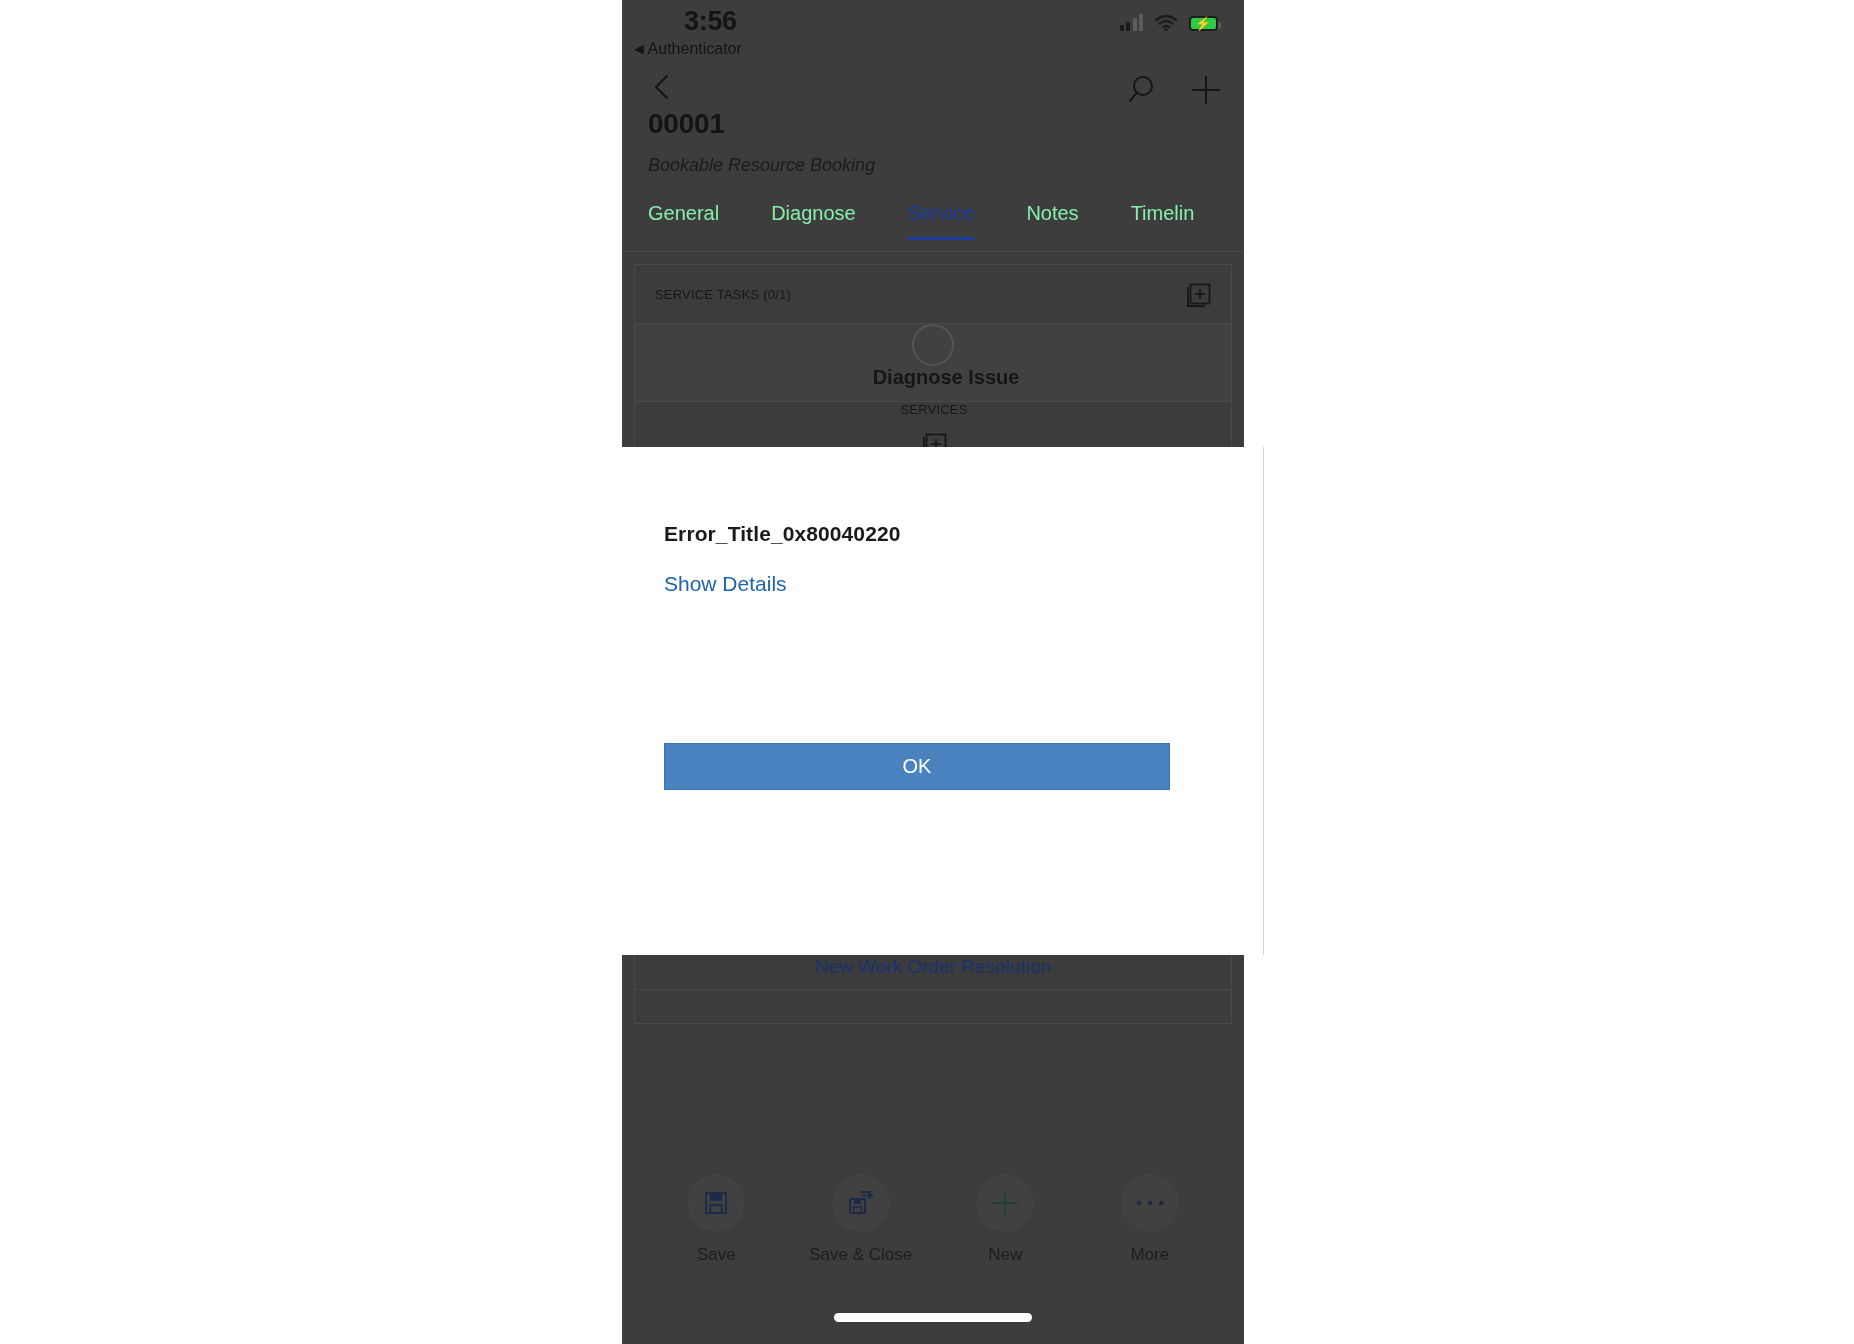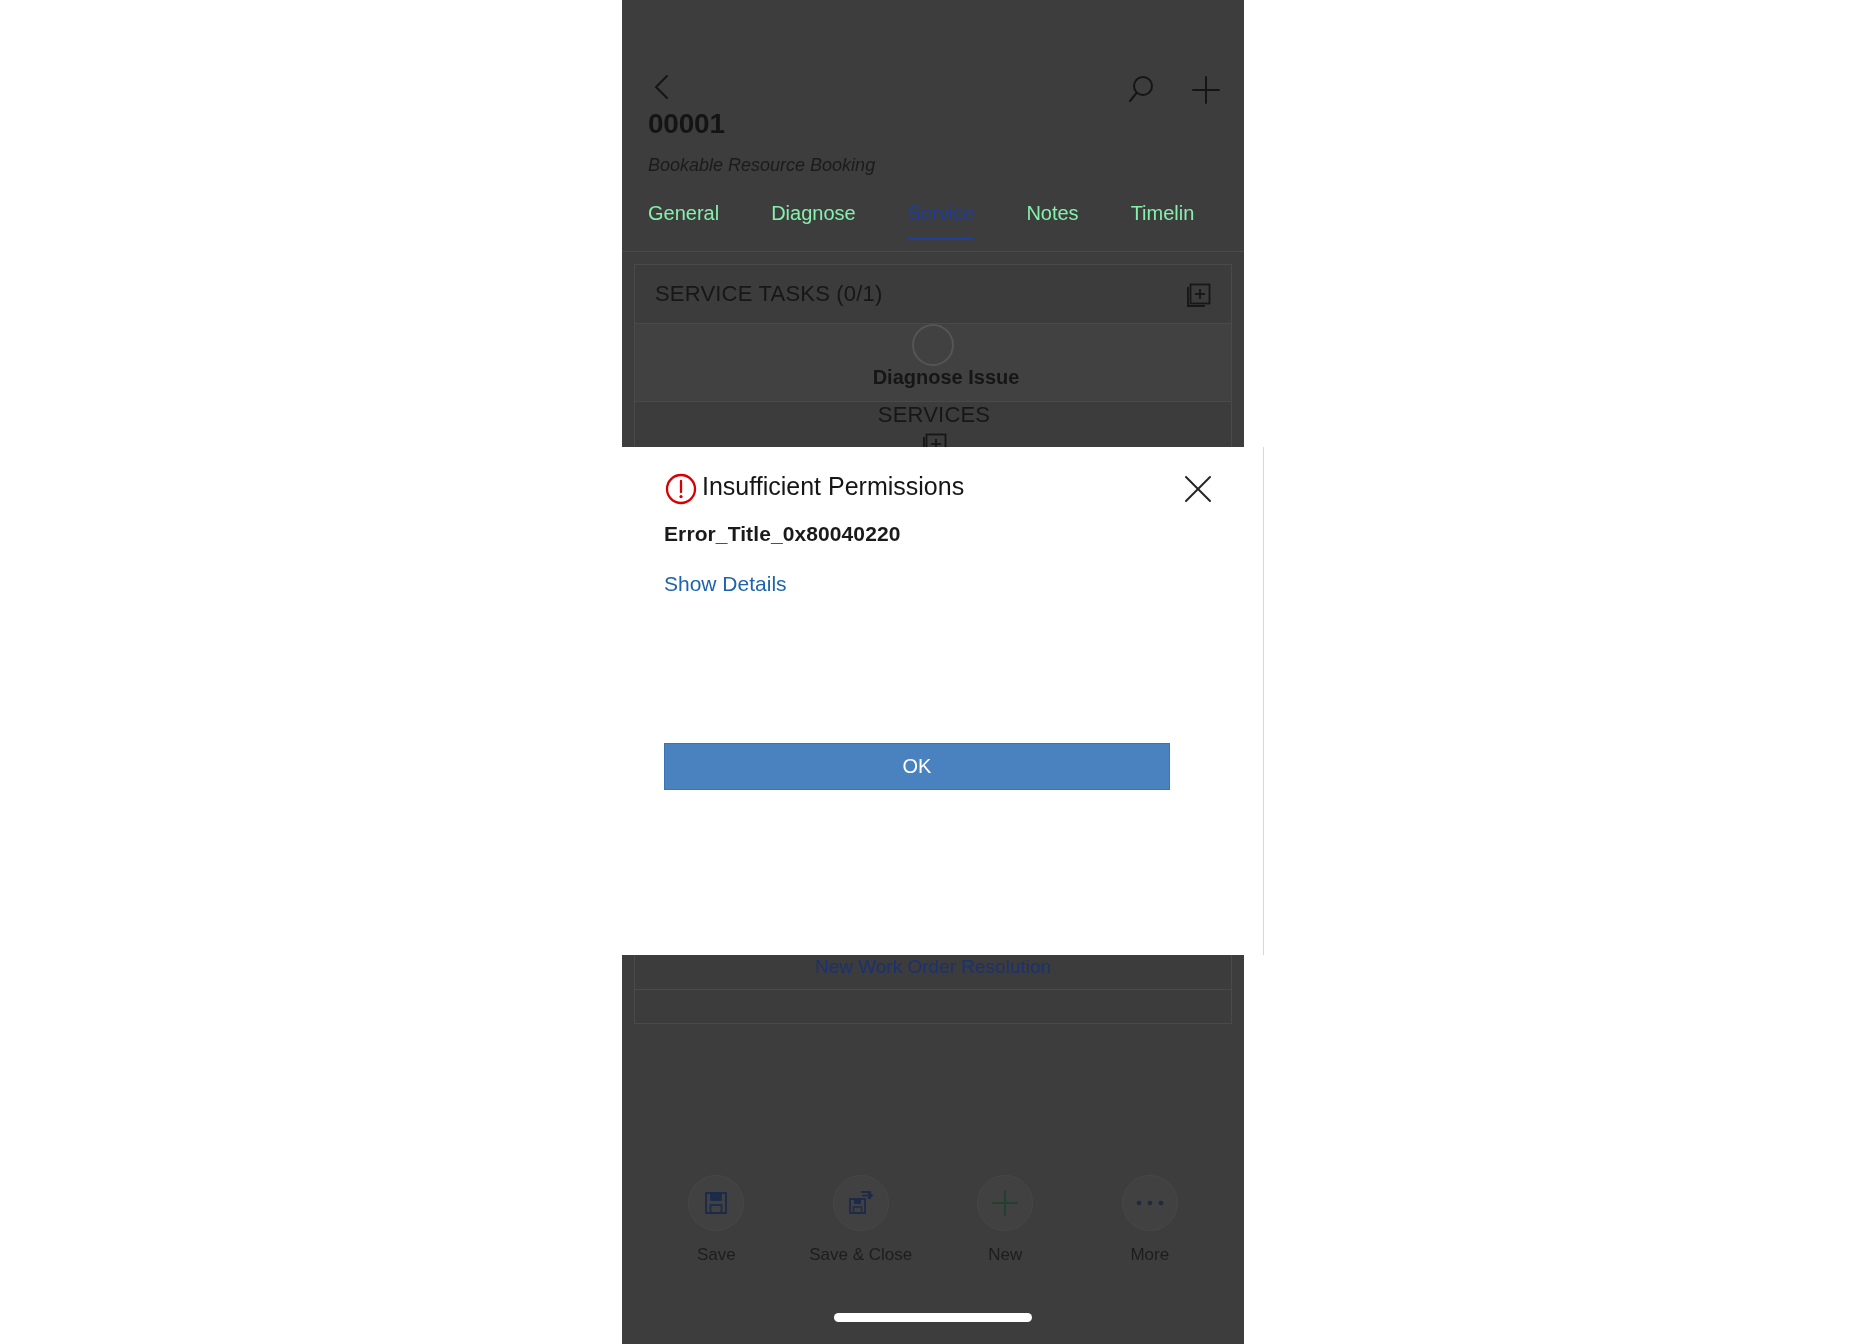--- a/index.html
+++ b/index.html
@@ -91,21 +91,21 @@
   
   .card {
     position:absolute; left:12px; width:598px;
     background:#3c3c3c;
     border:1px solid #4a4a4a;
   }
   .sec-head {
     height:58px; display:flex; align-items:center; justify-content:space-between;
     padding:0 18px 0 20px;
   }
-  .sec-title { font-size:22px; color:#171717; letter-spacing:.2px; }
+  .sec-title { font-size:13px; color:#171717; letter-spacing:.2px; }
   .row-sep { border-top:1px solid #4a4a4a;flex-direction:column; }
   .task-row {
     height:78px; display:flex; align-items:center; padding:0 20px;
     background:#414141;
   }
   .task-check {
     width:42px; height:42px; border-radius:50%;
     border:2px solid #555555; flex:0 0 auto;
   }
   .task-label { margin-left:26px; font-size:20px; font-weight:600; color:#161616; }
@@ -169,20 +169,44 @@
     color:#ffffff; font-size:20px;
   }
 </style>
 </head>
 <body>
 
 <div id="stage">
 
   <div id="phone">
 
+    <div class="statusbar">
+      <div class="sb-time">3:56</div>
+      <div class="sb-return">
+        <span class="tri">◀</span>
+        <span>Authenticator</span>
+      </div>
+      <div class="sb-icons">
+        <span class="bars">
+            <i></i>
+            <i></i>
+            <i></i>
+            <i></i>
+          </span>
+        <svg width="24" height="18" viewBox="0 0 24 18">
+          <path d="M2 6 Q12 -2 22 6" stroke="#1c1c1c" stroke-width="2.4" fill="none" stroke-linecap="round"></path>
+          <path d="M5.5 9.6 Q12 4.4 18.5 9.6" stroke="#1c1c1c" stroke-width="2.4" fill="none" stroke-linecap="round"></path>
+          <path d="M9 13.2 Q12 10.6 15 13.2" stroke="#1c1c1c" stroke-width="2.4" fill="none" stroke-linecap="round"></path>
+          <circle cx="12" cy="15.6" r="1.6" fill="#1c1c1c"></circle>
+        </svg>
+        <span class="batt">
+            <span class="bolt">⚡</span>
+          </span>
+      </div>
+    </div>
 
     <div class="cmdbar">
       <svg class="back-chev" viewBox="0 0 30 30">
         <path d="M19 4 L8 15 L19 26" stroke="#151515" stroke-width="2" fill="none" stroke-linecap="round" stroke-linejoin="round"></path>
       </svg>
       <svg class="icon-btn icon-search" viewBox="0 0 40 40">
         <circle cx="17" cy="16" r="9" stroke="#151515" stroke-width="2" fill="none"></circle>
         <line x1="10.5" y1="23" x2="4" y2="31" stroke="#151515" stroke-width="2" stroke-linecap="round"></line>
       </svg>
       <svg class="icon-btn icon-plus" viewBox="0 0 40 40">
@@ -296,30 +320,18 @@
         <span class="tb-label">More</span>
       </div>
     </div>
 
     <div class="home-area">
       <div class="home-bar"></div>
     </div>
   </div>
 
   <div id="dialog">
-    <div class="dlg-head">
-      <svg class="dlg-err-icon" width="32" height="32" viewBox="0 0 32 32">
-        <circle cx="16" cy="16" r="14" stroke="#d80000" stroke-width="2.3" fill="none"></circle>
-        <line x1="16" y1="8" x2="16" y2="19" stroke="#d80000" stroke-width="2.3" stroke-linecap="round"></line>
-        <circle cx="16" cy="23.6" r="1.6" fill="#d80000"></circle>
-      </svg>
-      <div class="dlg-title">Insufficient Permissions</div>
-      <svg class="dlg-close" viewBox="0 0 34 34">
-        <line x1="5" y1="5" x2="29" y2="29" stroke="#242424" stroke-width="2" stroke-linecap="round"></line>
-        <line x1="29" y1="5" x2="5" y2="29" stroke="#242424" stroke-width="2" stroke-linecap="round"></line>
-      </svg>
-    </div>
     <div class="dlg-errtitle">Error_Title_0x80040220</div>
     <div class="dlg-details">Show Details</div>
     <div class="dlg-ok">OK</div>
   </div>
 
 </div>
 
 </body></html>

